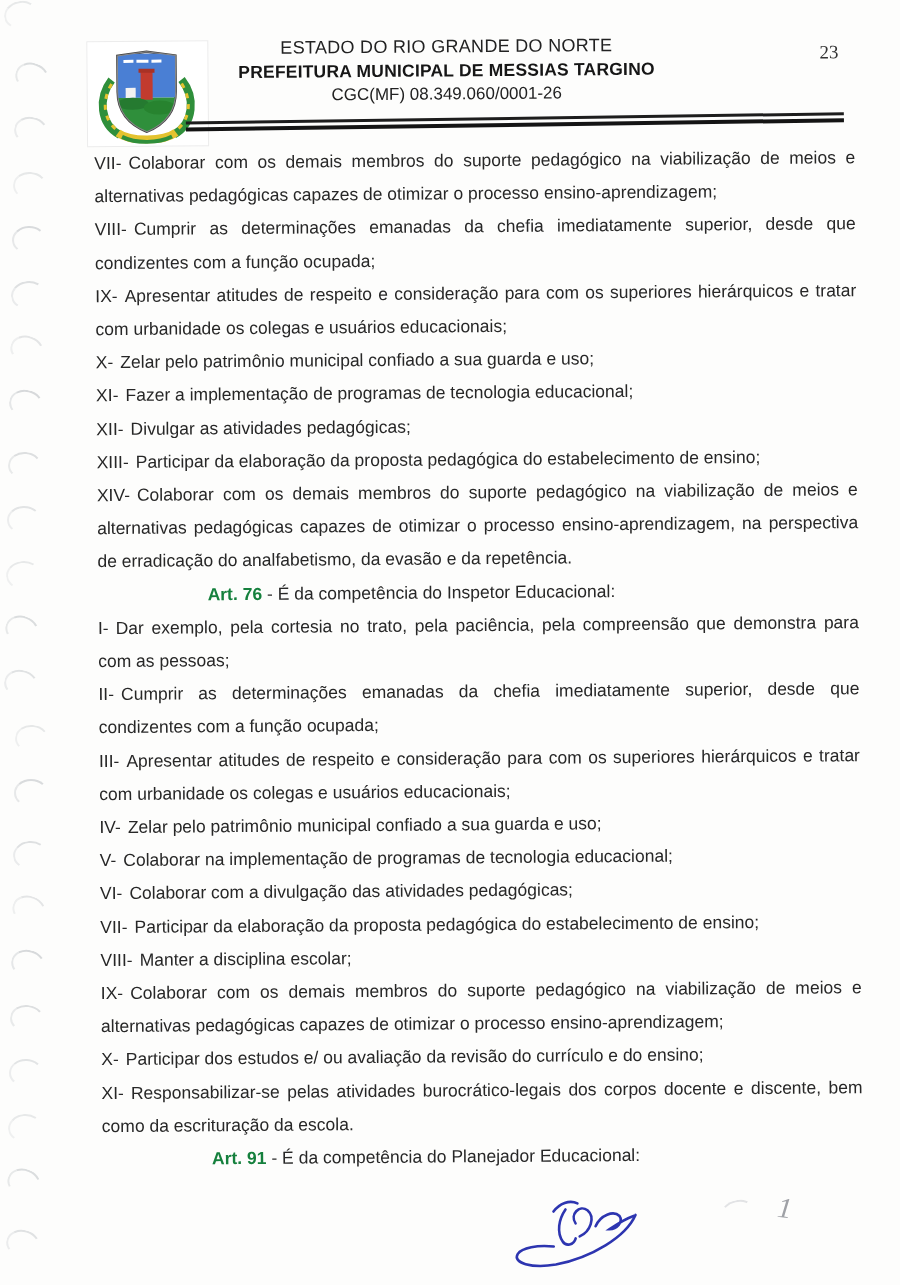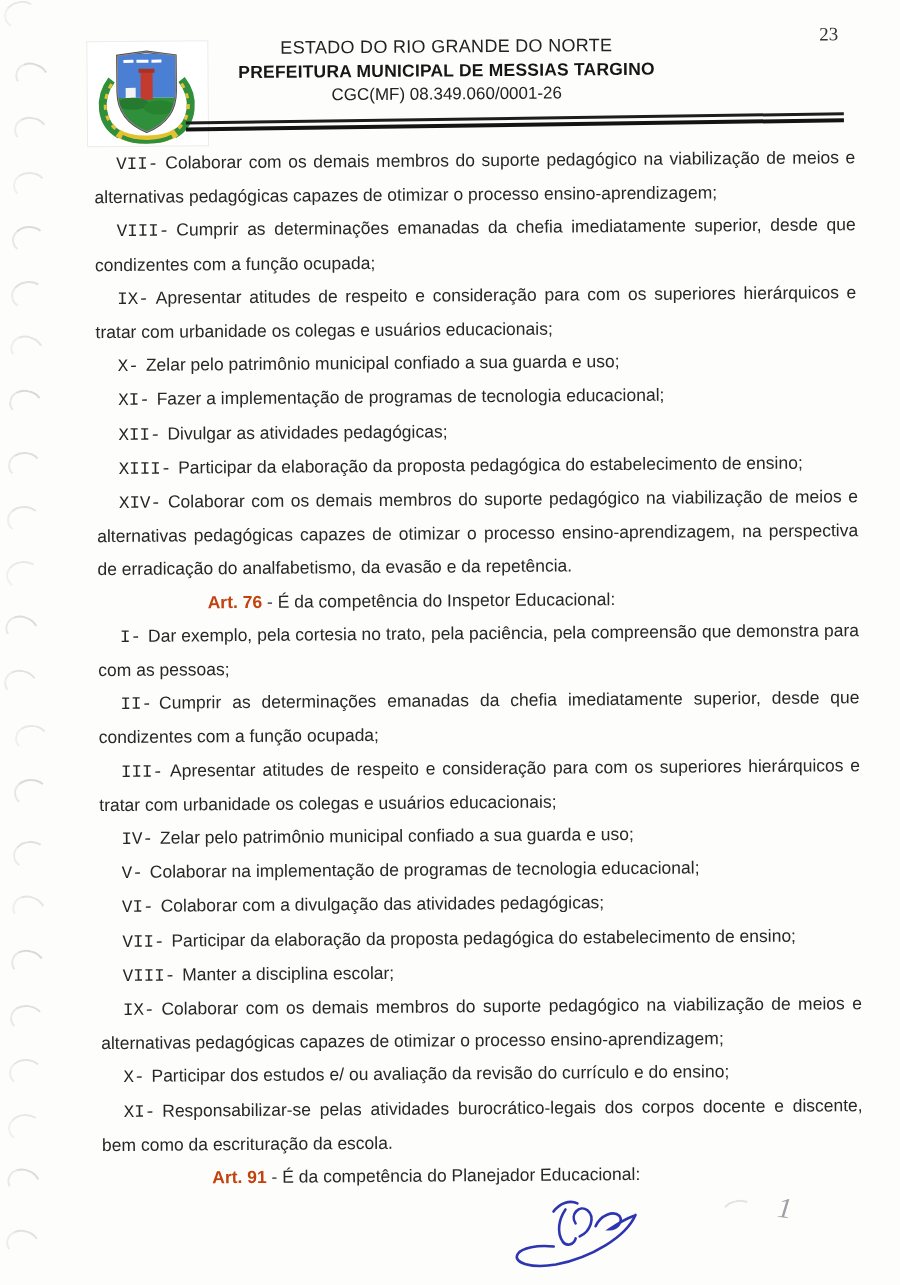--- a/index.html
+++ b/index.html
@@ -16,35 +16,35 @@
     border:2px solid transparent;
     border-top-color:rgba(150,156,162,.45);
     border-left-color:rgba(150,156,162,.28);
   }
   
   #doc{position:absolute;left:0;top:0;width:900px;height:1285px;
        transform:rotate(-0.45deg);transform-origin:55% 40%;}
   
   #logo-box{position:absolute;left:90px;top:38px;width:120px;height:104px;
             border:1px solid #ececec;background:#fff;}
-  #page-number{position:absolute;right:58px;top:26px;
+  #page-number{position:absolute;right:58px;top:44px;
                font-family:"Liberation Serif",serif;font-size:19px;color:#333;}
   #letterhead{position:absolute;left:120px;right:120px;top:34px;text-align:center;line-height:24px;}
   #letterhead .h1{font-size:18px;letter-spacing:.3px;color:#222;}
   #letterhead .h2{font-size:17.5px;font-weight:bold;letter-spacing:.2px;color:#161616;}
   #letterhead .h3{font-size:17px;color:#222;}
   #header-rule{position:absolute;left:189px;top:117px;width:658px;transform:rotate(-0.35deg);}
   #header-rule .bar1{height:3px;background:#1d1d1d;}
   #header-rule .bar2{height:4px;background:#141414;margin-top:3px;}
   
   #body-text{position:absolute;left:97px;top:144px;width:761px;}
   #body-text p{margin:0;font-size:17.5px;line-height:33.2px;text-align:justify;color:#272727;}
   #body-text p.article{text-align:left;padding-left:110px;}
-  #body-text .num{font-family:Liberation Mono, monospace;margin-right:7px;margin-left:22px;}
-  #body-text .art-label{font-weight:bold;color:#c2410c;}
+  #body-text .num{font-family:Liberation Sans, sans-serif;margin-right:7px;}
+  #body-text .art-label{font-weight:bold;color:#15803d;}
   
   #signature{position:absolute;left:498px;top:1186px;width:150px;height:95px;}
   #pencil-mark{position:absolute;left:772px;top:1194px;
                font-family:"Liberation Serif",serif;font-style:italic;font-size:29px;
                color:#9fa1a6;transform:rotate(7deg);}
   #pencil-arc{position:absolute;left:716px;top:1202px;width:28px;height:18px;
               border-radius:50%;border:2px solid transparent;border-top-color:#e2e3e5;
               transform:rotate(-12deg);}
 </style>
 </head>

